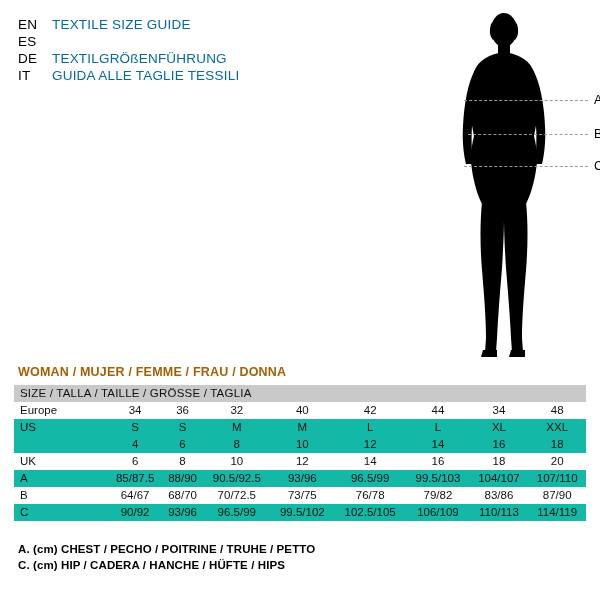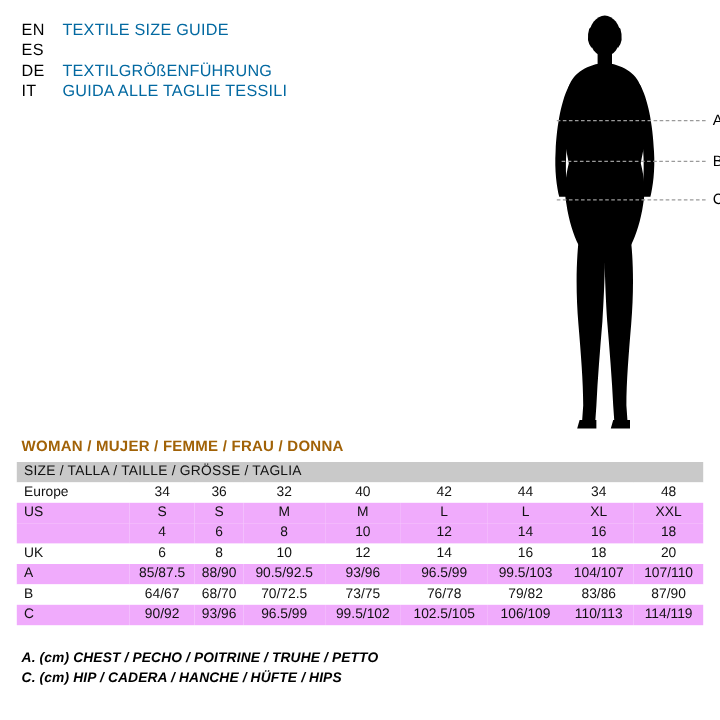--- a/index.html
+++ b/index.html
@@ -105,40 +105,39 @@
   }
   .row-head td {
     background: #c9c9c9;
     font-weight: normal;
     text-align: left;
     padding-left: 6px;
     font-size: 11.5px;
     letter-spacing: 0.2px;
   }
   .row-alt td {
-    background: #f0abfc;
+    background: #14b8a6;
   }
   .row-plain td {
     background: #ffffff;
   }
 
   
   .footnotes {
     position: absolute;
     left: 18px;
     top: 541px;
     width: 560px;
   }
   .footnote {
     font-size: 11.5px;
     line-height: 16px;
     font-weight: bold;
     color: #000;
     letter-spacing: 0.1px;
-    font-style: italic;
   }
 </style>
 </head>
 <body>
 
 <div class="page">
 
   <div class="lang-block">
     <div class="lang-row">
       <span class="lang-code">EN</span>

